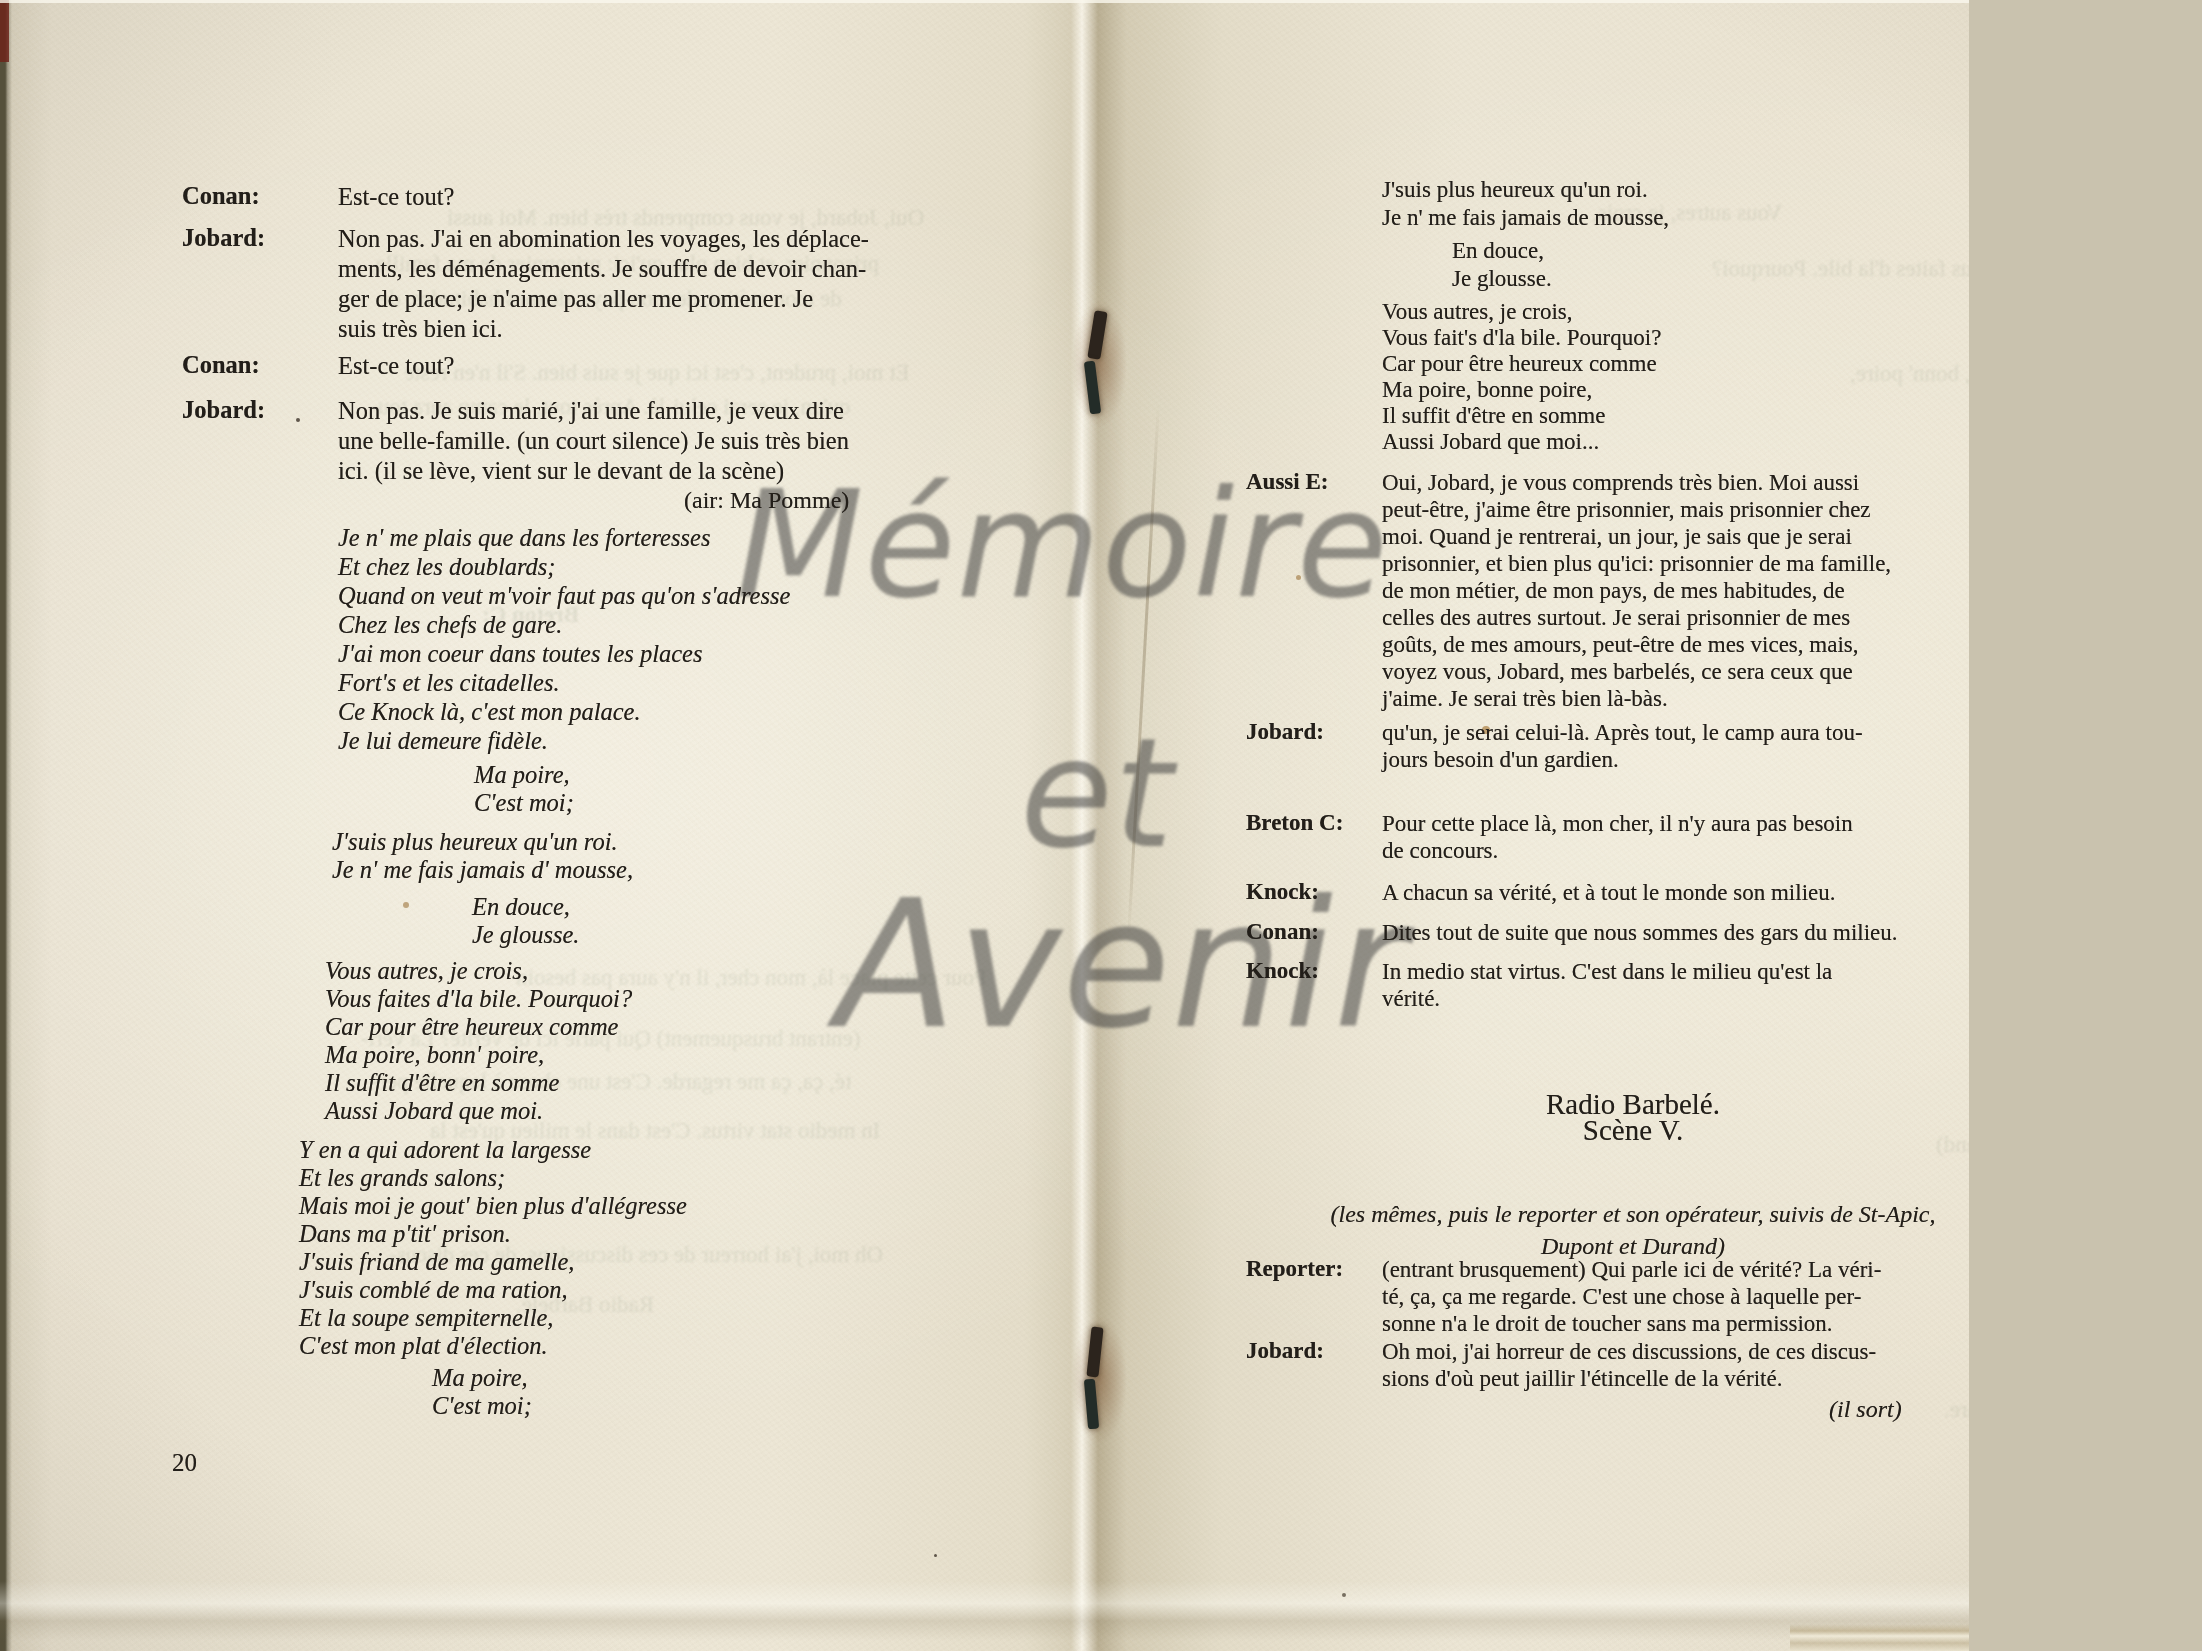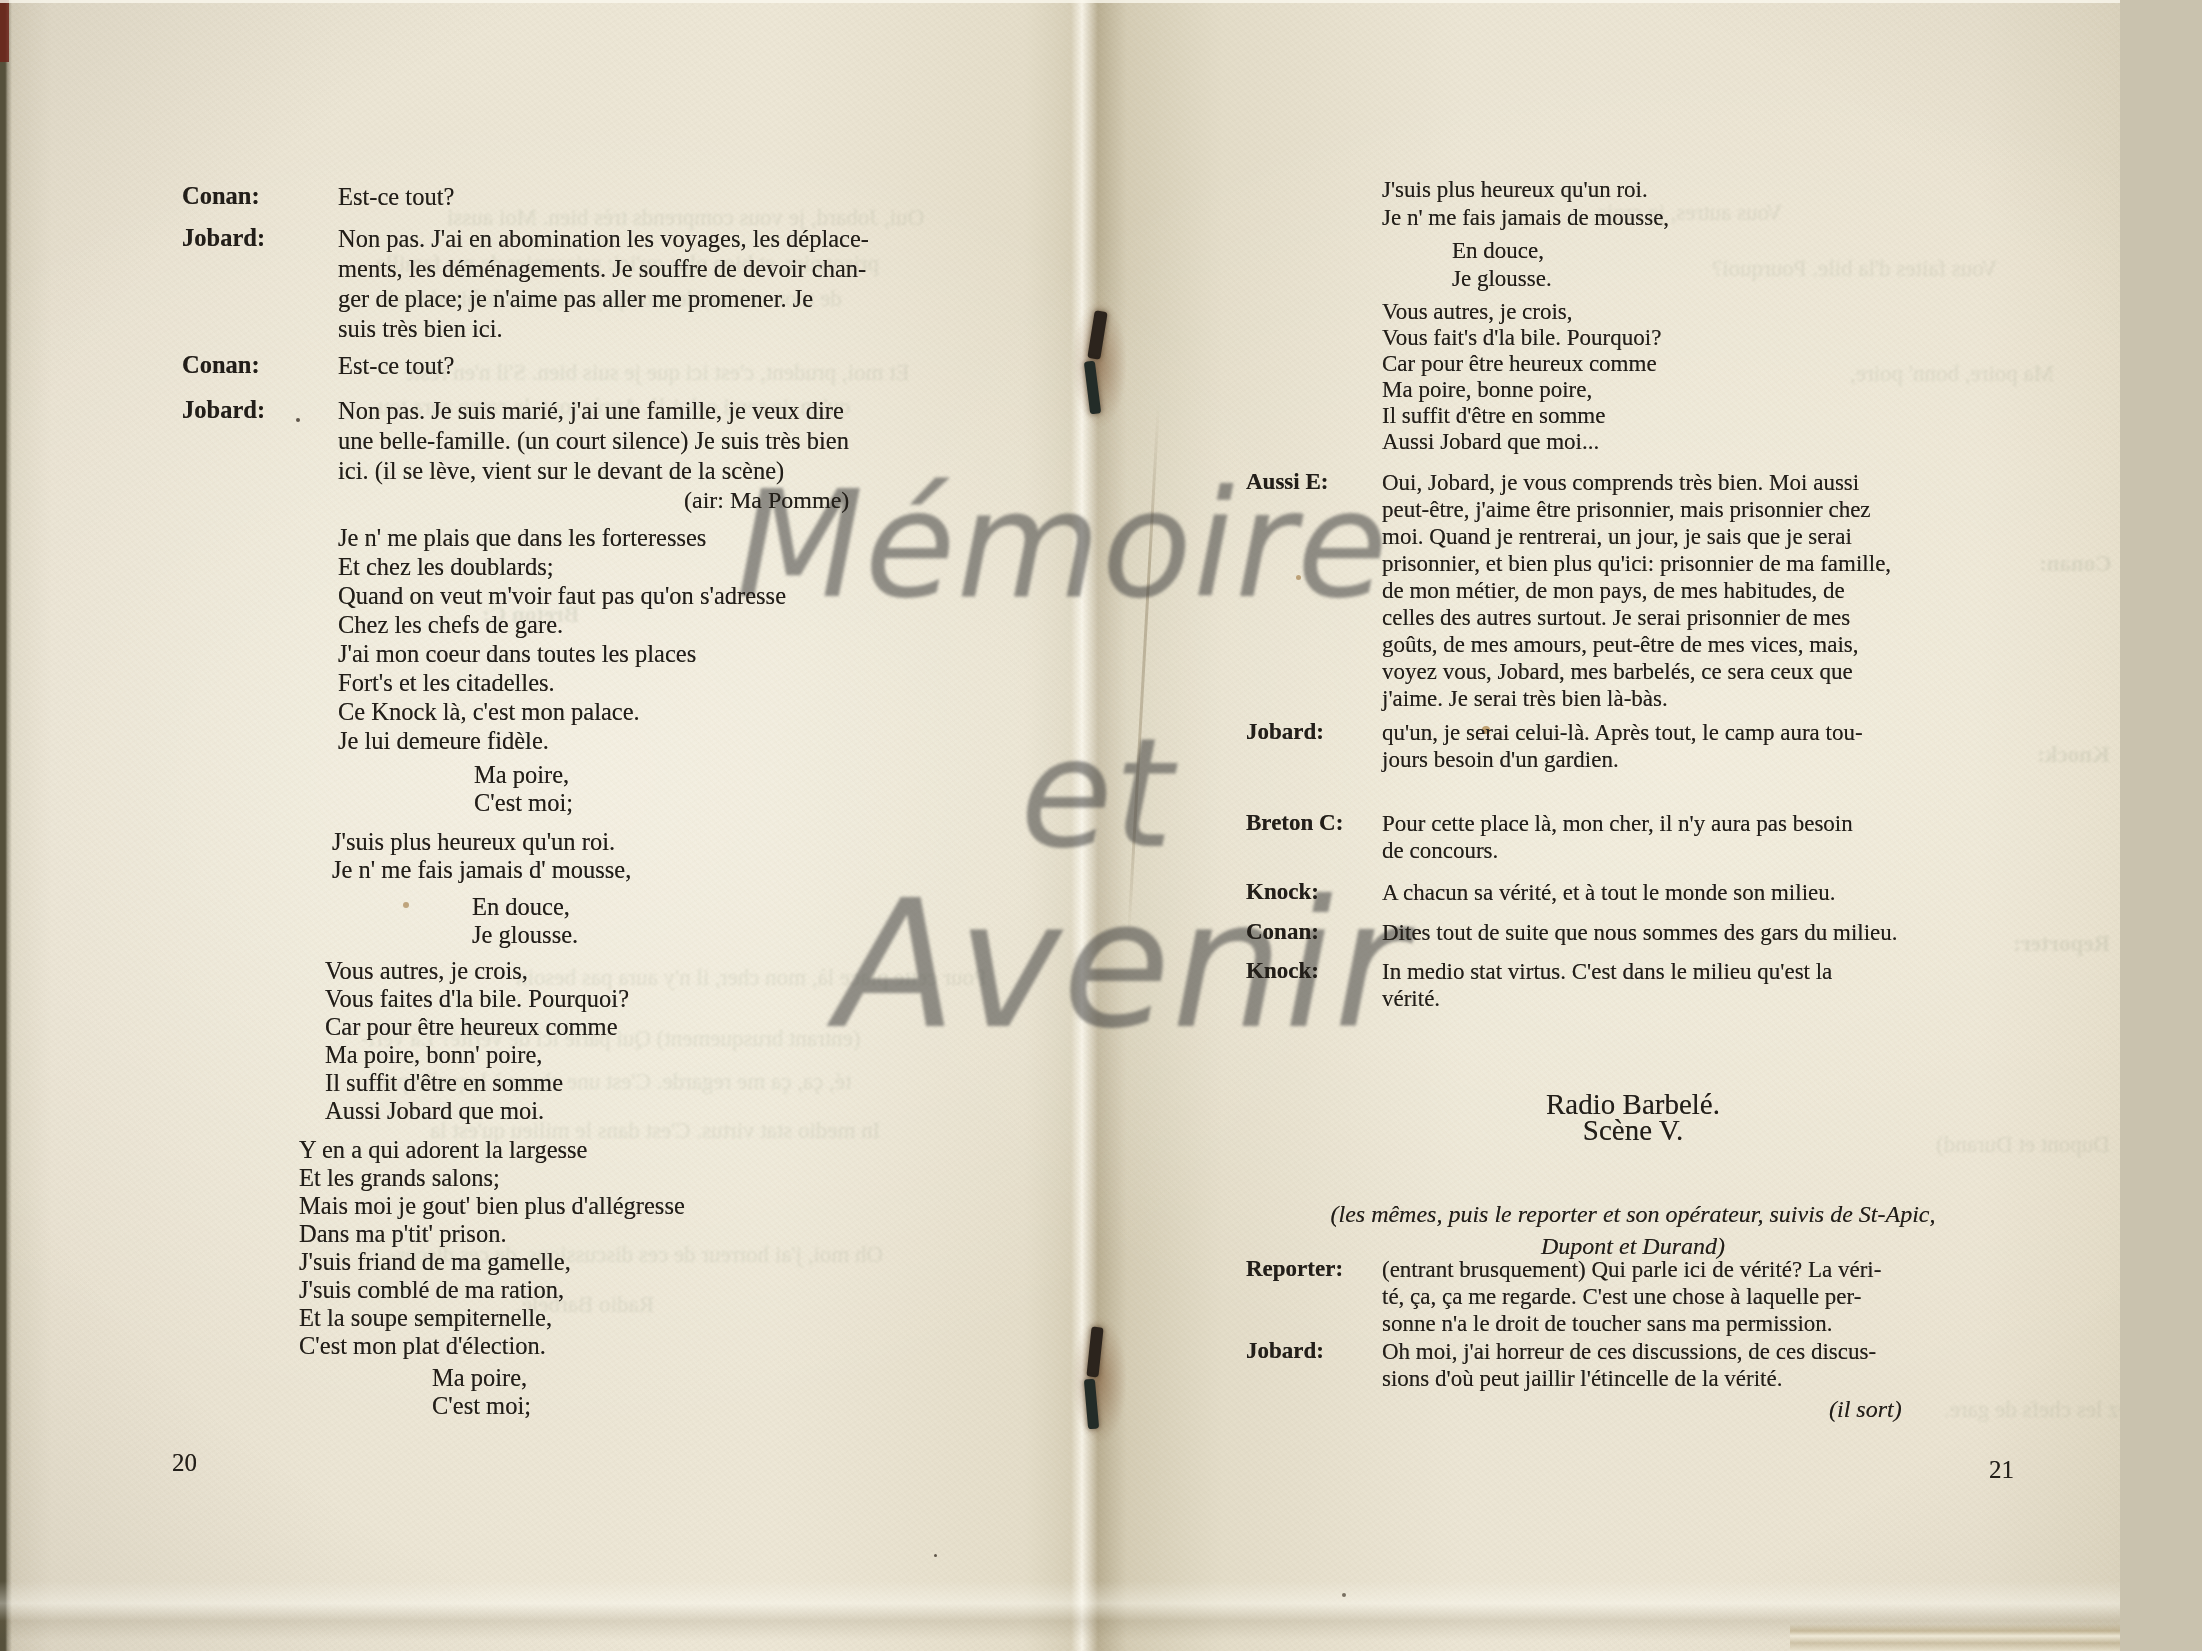--- a/index.html
+++ b/index.html
@@ -1,18 +1,18 @@
 <!DOCTYPE html>
 <html style="font-size:13.8px"><head>
 <meta charset="utf-8">
 <title>Scanned book spread</title>
 <style>
   html,body{margin:0;padding:0;background:#c9c2ae;}
   .scan{
-    position:relative;width:2120px;height:1651px;overflow:hidden;
+    position:relative;width:1969px;height:1651px;overflow:hidden;
     background:
       radial-gradient(ellipse 1205px 946px at 551px 774px, rgba(255,253,244,.45), rgba(255,253,244,0) 70%),
       radial-gradient(ellipse 1205px 946px at 1678px 740px, rgba(255,252,240,.40), rgba(255,252,240,0) 72%),
       radial-gradient(ellipse 1893px 1463px at 1101px 809px, rgba(0,0,0,0) 62%, rgba(95,85,60,.18) 100%),
       linear-gradient(90deg,
         #d8d1bd 0px, #e7e0cf 52px, #ebe5d4 344px, #ece6d5 774px,
         #e4ddc9 1024px, #d7cfb8 1071px, #f6f2e6 1082px, #b9ae92 1098px,
         #d4ccb4 1127px, #e3dcc8 1222px, #ebe5d4 1463px, #eae3d1 1979px,
         #e0d8c2 2155px, #cfc3a0 2175px, #eee6cd 2184px, #e6ddc0 2203px);
     font-family:"Liberation Serif","DejaVu Serif",serif;
@@ -53,21 +53,21 @@
 
   
   .ln{white-space:nowrap;}
   .row{position:absolute;}
   .row .sp{position:absolute;left:0;top:0;font-weight:bold;}
   .pl .row{left:182px;width:860px;font-size:24.5px;}
   .pl .row .tx{margin-left:156px;}
   .pr .row{left:1246px;width:817px;font-size:23px;}
   .pr .row .tx{margin-left:136px;}
   .stanza{position:absolute;white-space:nowrap;}
-  .pl .stanza{font-size:24.5px;}
+  .pl .stanza{font-size:24.5px;font-style:italic;}
   .pr .stanza{font-size:23px;}
   .note{position:absolute;font-size:24px;}
   .heading{position:absolute;left:1246px;width:774px;text-align:center;}
   .stagedir{position:absolute;left:1246px;width:774px;text-align:center;font-style:italic;font-size:24px;}
   .exit{position:absolute;font-style:italic;font-size:24px;margin-left:12px;}
   .pagenum{position:absolute;font-size:25px;}
   .ink{text-shadow:0 0 0.4px rgba(25,20,15,.55);}
 </style>
 </head>
 <body>

